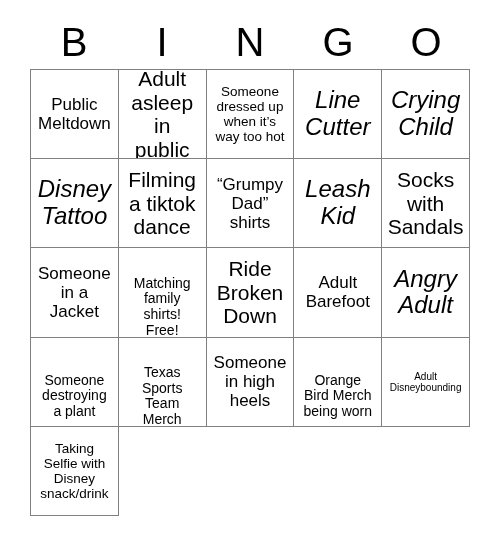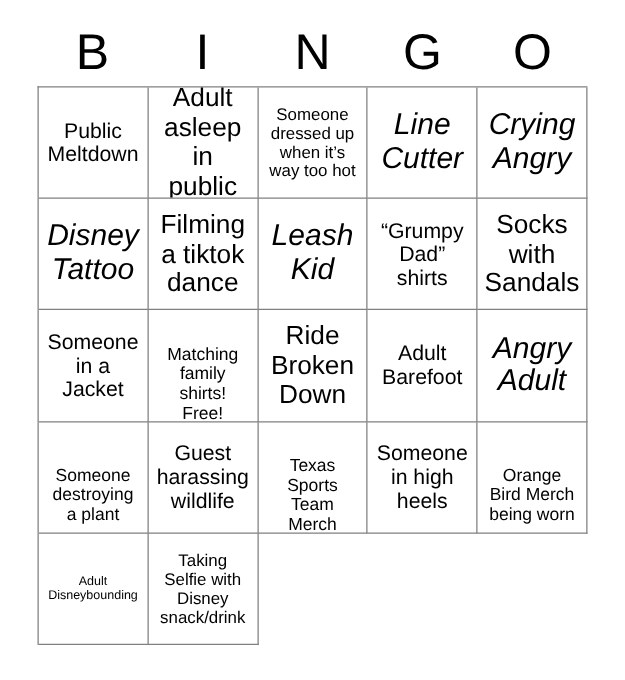--- a/index.html
+++ b/index.html
@@ -106,39 +106,39 @@
 dressed up
 when it’s
 way too hot</span>
       </div>
       <div class="cell sz-xl">
         <span class="cell-text">Line
 Cutter</span>
       </div>
       <div class="cell sz-xl">
         <span class="cell-text">Crying
-Angry</span>
+Child</span>
       </div>
       <div class="cell sz-xl">
         <span class="cell-text">Disney
 Tattoo</span>
       </div>
       <div class="cell sz-lg">
         <span class="cell-text">Filming
 a tiktok
 dance</span>
       </div>
-      <div class="cell sz-xl">
-        <span class="cell-text">Leash
-Kid</span>
-      </div>
       <div class="cell sz-md">
         <span class="cell-text">“Grumpy
 Dad”
 shirts</span>
+      </div>
+      <div class="cell sz-xl">
+        <span class="cell-text">Leash
+Kid</span>
       </div>
       <div class="cell sz-lg">
         <span class="cell-text">Socks
 with
 Sandals</span>
       </div>
       <div class="cell sz-md">
         <span class="cell-text">Someone
 in a
 Jacket</span>
@@ -159,25 +159,20 @@
 Barefoot</span>
       </div>
       <div class="cell sz-xl">
         <span class="cell-text">Angry
 Adult</span>
       </div>
       <div class="cell sz-sm">
         <span class="cell-text">Someone
 destroying
 a plant</span>
-      </div>
-      <div class="cell sz-md">
-        <span class="cell-text">Guest
-harassing
-wildlife</span>
       </div>
       <div class="cell sz-sm">
         <span class="cell-text">Texas
 Sports
 Team
 Merch</span>
       </div>
       <div class="cell sz-md">
         <span class="cell-text">Someone
 in high

